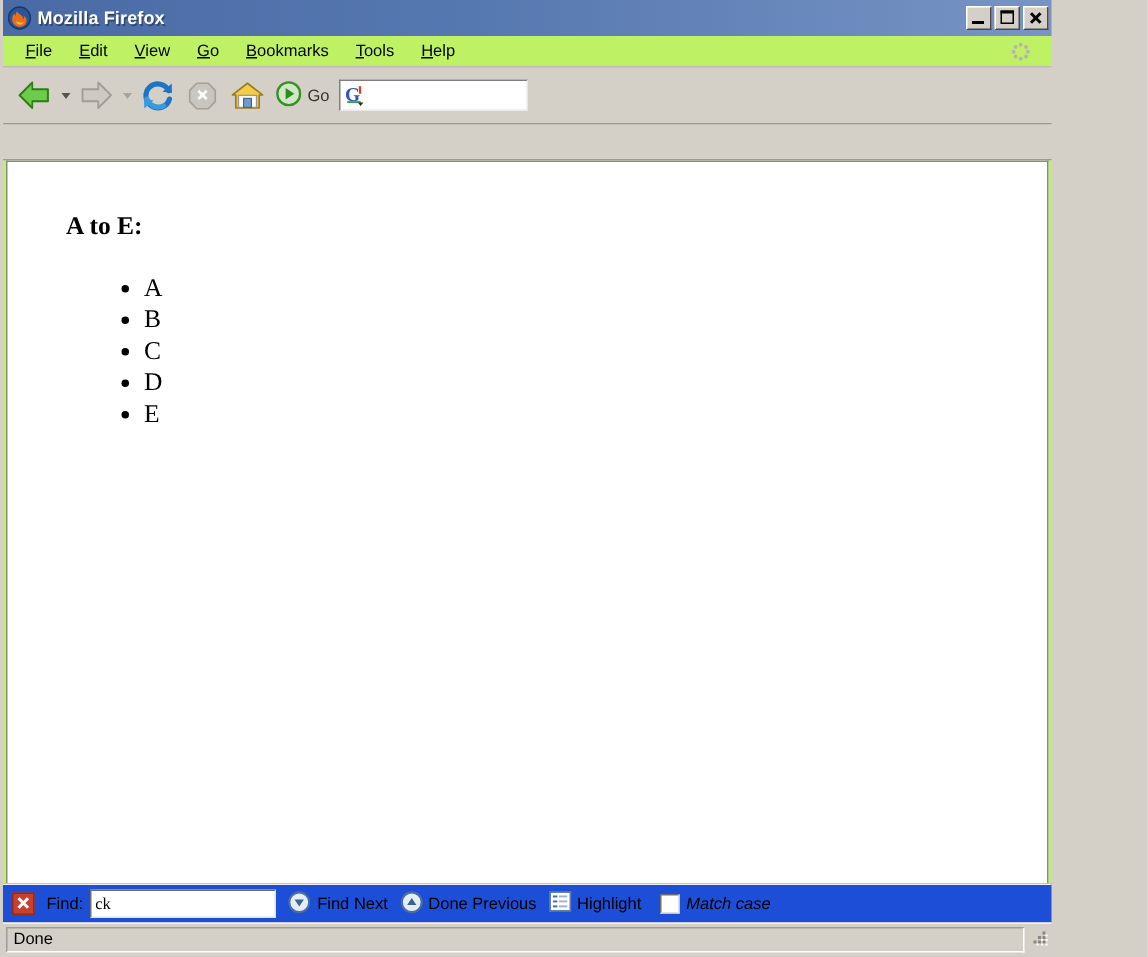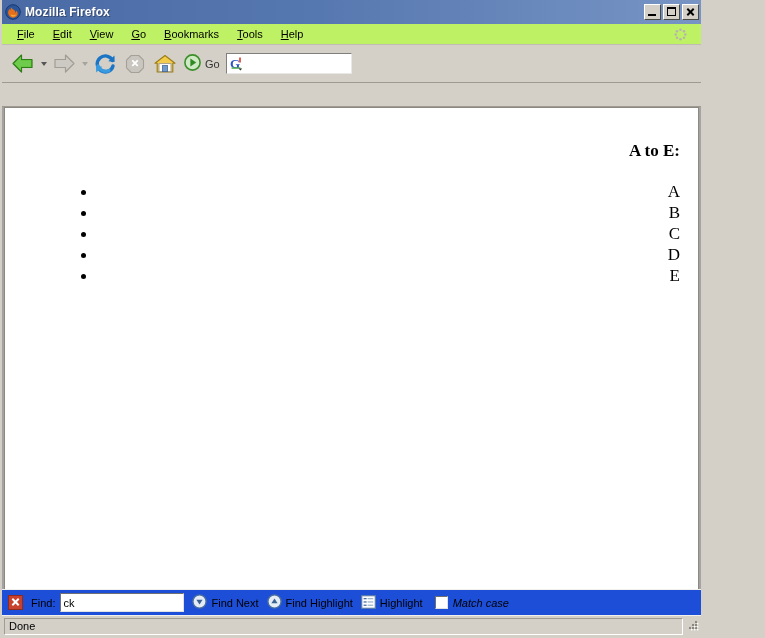--- a/index.html
+++ b/index.html
@@ -212,26 +212,25 @@
     height: 24px;
     flex: 0 0 24px;
     background: #d4d0c8;
     border-bottom: 1px solid #9e9a93;
     box-sizing: border-box;
   }
 
   
   #content-wrap {
     flex: 1 1 auto;
-    background: #a3a3a3;
+    background: #bef264;
     padding: 0 2px;
     box-sizing: border-box;
     display: flex;
     min-height: 0;
-    text-align: right;
   }
   #content {
     flex: 1 1 auto;
     background: #ffffff;
     border: 1px solid #8d8980;
     border-bottom: 0;
     overflow: hidden;
     padding: 20px 18px;
     box-sizing: border-box;
     font-family: "Liberation Serif", serif;
@@ -296,21 +295,21 @@
   #find-close i.a { transform: rotate(45deg); }
   #find-close i.b { transform: rotate(-45deg); }
   #find-label { font-size: 11px; margin-right: 5px; }
   #find-input {
     width: 124px;
     height: 19px;
     background: #fff;
     border: 1px solid;
     border-color: #6f6f6f #e2e2e2 #e2e2e2 #6f6f6f;
     box-sizing: border-box;
-    font-family: Liberation Sans, sans-serif;
+    font-family: Liberation Serif, serif;
     font-size: 11px;
     padding: 0 2px;
     color: #000;
     outline: none;
   }
   .find-action {
     display: flex;
     align-items: center;
     margin-left: 8px;
     cursor: default;
@@ -517,21 +516,21 @@
       <span class="lbl">Find Next</span>
     </span>
 
     <span class="find-action">
       <span>
         <svg width="15" height="15" viewBox="0 0 15 15">
           <circle cx="7.5" cy="7.5" r="6.6" fill="#e4ecf6" stroke="#4a6f9e" stroke-width="1.4"></circle>
           <path d="M4.4 9.3 L10.6 9.3 L7.5 4.6 Z" fill="#3c6292"></path>
         </svg>
       </span>
-      <span class="lbl">Find Highlight</span>
+      <span class="lbl">Done Previous</span>
     </span>
 
     <span class="find-action">
       <span>
         <svg width="15" height="14" viewBox="0 0 15 14">
           <rect x="0.7" y="0.7" width="13.6" height="12.6" fill="#ffffff" stroke="#5b7ba4" stroke-width="1.2"></rect>
           <rect x="2.6" y="3" width="3" height="1.3" fill="#4a6f9e"></rect>
           <rect x="6.6" y="3" width="5.6" height="1.3" fill="#9fb4cd"></rect>
           <rect x="2.6" y="6.3" width="3" height="1.3" fill="#4a6f9e"></rect>
           <rect x="6.6" y="6.3" width="5.6" height="1.3" fill="#9fb4cd"></rect>

